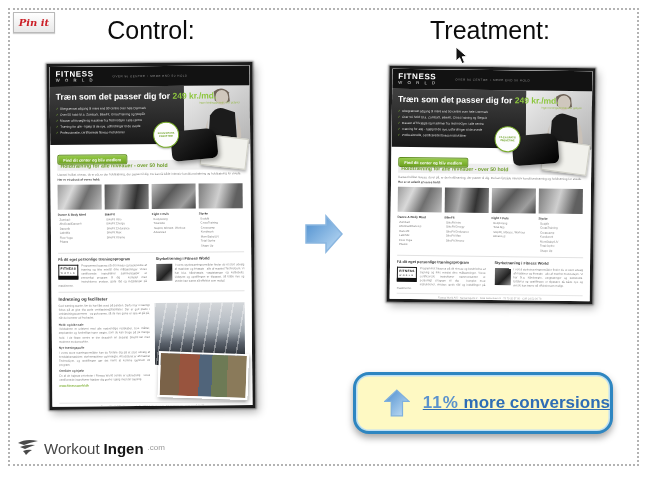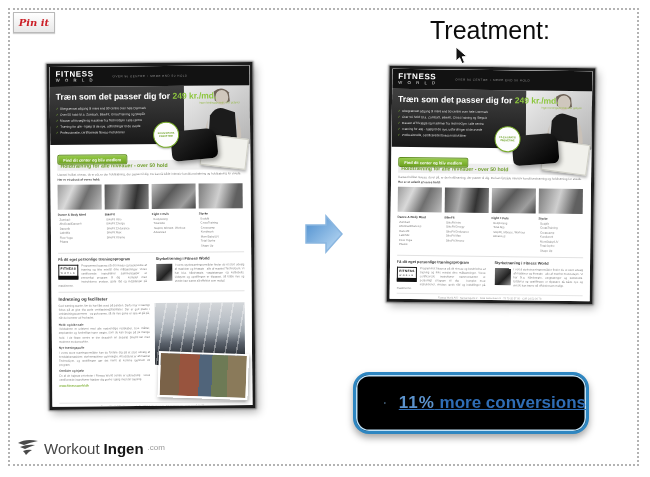--- a/index.html
+++ b/index.html
@@ -111,22 +111,22 @@
   .lp-footer{margin:3px 7px 0;border-top:1px solid #e6e6e6;padding-top:2px;
       text-align:center;font-size:2.5px;color:#9a9a9a;}
 
   
   #mid-arrow{position:absolute;left:305px;top:214px;}
 
   
   #cursor{position:absolute;left:455px;top:46px;}
 
   
-  #callout{position:absolute;left:353px;top:372px;width:236px;height:62px;
-      border:3px solid #2e86c1;border-radius:16px;background:#000000;
+  #callout{position:absolute;left:353px;top:372px;width:260px;height:62px;
+      border:3px solid #2e86c1;border-radius:16px;background:#fef9c3;
       box-shadow:0 4px 7px rgba(0,0,0,.35),inset 0 0 0 1.5px #bfe0f5;
       display:flex;align-items:center;padding-left:28px;gap:13px;box-sizing:border-box;}
   .c-text{display:flex;flex-direction:column;align-items:center;}
   .c-line1{font-size:17px;color:#2f6db5;font-weight:bold;text-decoration:underline;white-space:nowrap;}
   .c-val{color:#5b92cc;letter-spacing:1px;}
   .c-line2{font-size:11.5px;color:#2f6db5;font-style:italic;margin-top:1px;}
   .c-line2 b{font-style:italic;}
 
   
   #brand{position:absolute;left:16px;top:438px;display:flex;align-items:center;gap:4px;cursor:pointer;}
@@ -135,20 +135,21 @@
   .b3{font-size:8px;color:#9a9a9a;align-self:flex-start;margin-top:5px;}
 </style>
 </head>
 <body>
 
 <div id="canvas">
   <div class="dotted-frame"></div>
 
   <div id="pin-btn">Pin it</div>
 
+  <div id="control-head" class="big-head">Control:</div>
   <div id="treatment-head" class="big-head">Treatment:</div>
 
   <div id="control-page" class="lp">
     <div class="lp-inner">
       <div class="lp-header">
         <div>
           <div class="lp-logo-top">FITNESS</div>
           <div class="lp-logo-bot">W O R L D</div>
         </div>
         <div class="lp-topbar">OVER 90 CENTRE  +  MERE END 50 HOLD</div>

